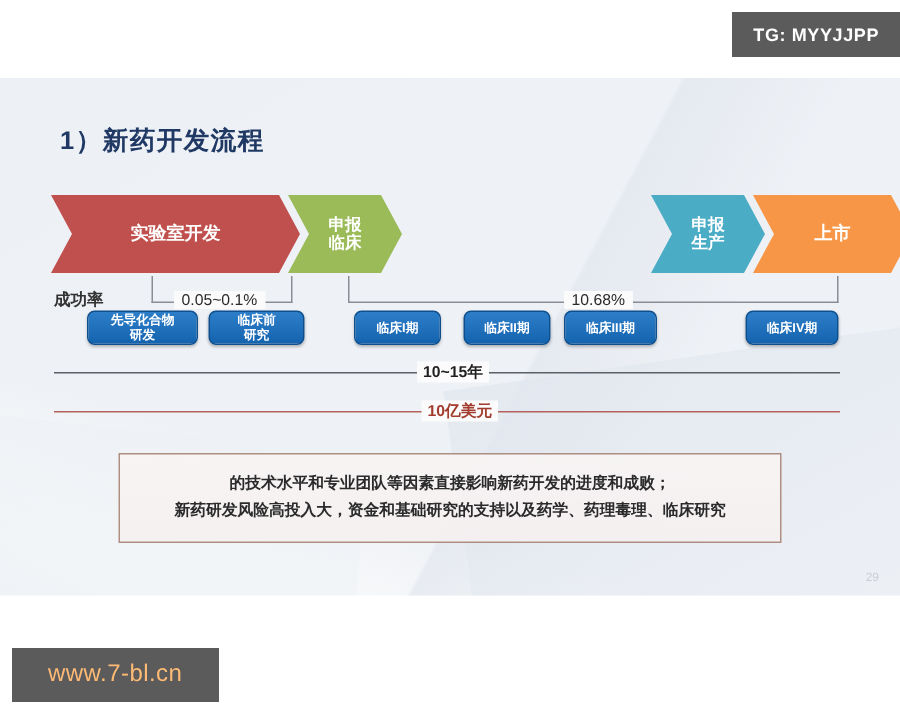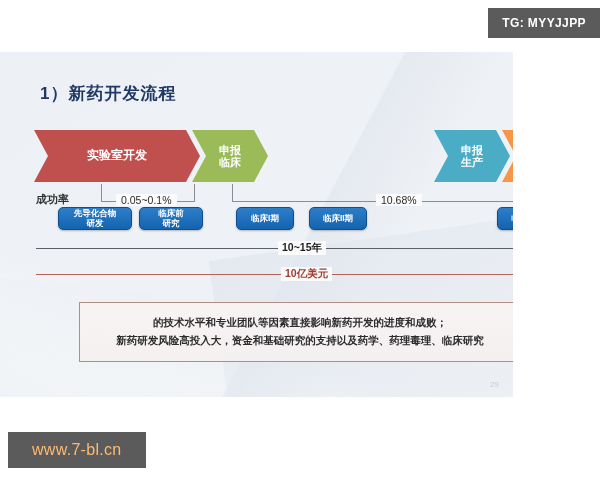--- a/index.html
+++ b/index.html
@@ -4,21 +4,21 @@
 <style>
   html,body{margin:0;padding:0;}
   body{
     width:600px;height:480px;
     background:#ffffff;
     font-family:"Liberation Sans","DejaVu Sans",sans-serif;
     overflow:hidden;
     position:relative;
   }
   .slide{
-    position:absolute;left:0;top:52px;width:513px;height:345px;
+    position:absolute;left:0;top:52px;width:600px;height:345px;
     background:
       linear-gradient(118deg, rgba(255,255,255,0) 58%, rgba(222,228,236,0.55) 58.4%, rgba(255,255,255,0) 73%),
       linear-gradient(150deg, rgba(236,240,245,0.85) 0%, rgba(255,255,255,0) 38%),
       linear-gradient(200deg, rgba(228,233,240,0.6) 72%, rgba(255,255,255,0) 95%),
       #fdfdfd;
     overflow:hidden;
   }
   .slide:before{
     content:"";position:absolute;right:-40px;bottom:-70px;
     width:330px;height:230px;
@@ -141,20 +141,21 @@
   <div class="rate-label">成功率</div>
   <div class="bracket" style="left:101px;width:94px;"></div>
   <div class="bracket-val" style="left:116px;">0.05~0.1%</div>
   <div class="bracket" style="left:232px;width:327px;"></div>
   <div class="bracket-val" style="left:376px;">10.68%</div>
 
   <div class="pill" style="left:139px;top:155px;width:64px;">临床前<br>研究</div>
   <div class="pill" style="left:58px;top:155px;width:74px;">先导化合物<br>研发</div>
   <div class="pill" style="left:236px;top:155px;width:58px;">临床I期</div>
   <div class="pill" style="left:309px;top:155px;width:58px;">临床II期</div>
+  <div class="pill" style="left:376px;top:155px;width:62px;">临床III期</div>
   <div class="pill" style="left:497px;top:155px;width:62px;">临床IV期</div>
 
   <div class="rule dark" style="left:36px;top:196px;width:524px;"></div>
   <div class="rule-label dark" style="left:278px;top:189px;text-align:right;">10~15年</div>
 
   <div class="rule red" style="left:36px;top:222px;width:524px;"></div>
   <div class="rule-label red" style="left:281px;top:215px;">10亿美元</div>
 
   <div class="callout">
     <p>的技术水平和专业团队等因素直接影响新药开发的进度和成败；</p>

